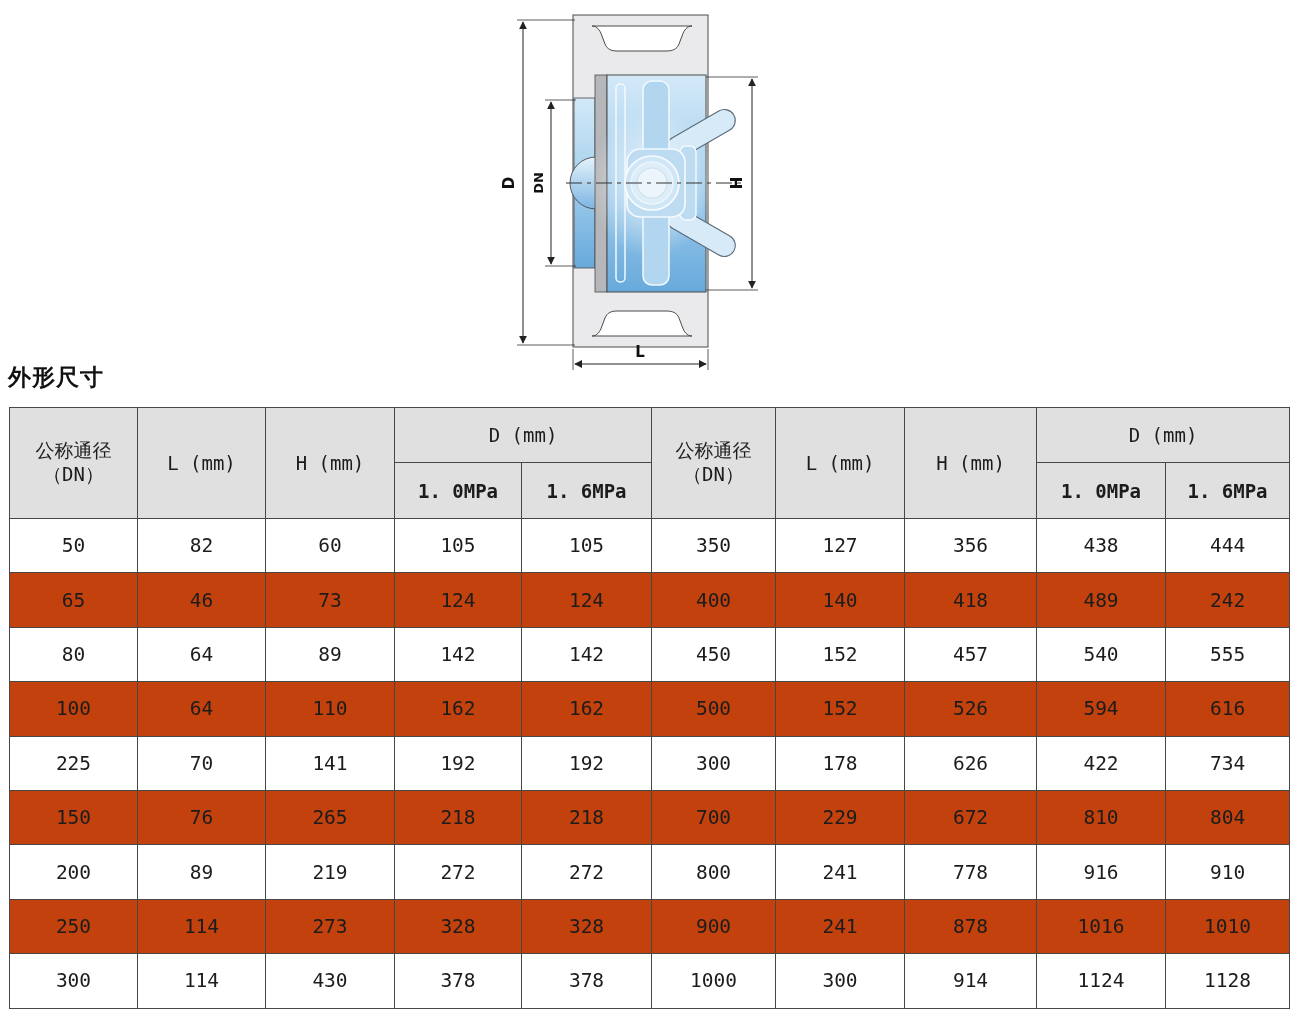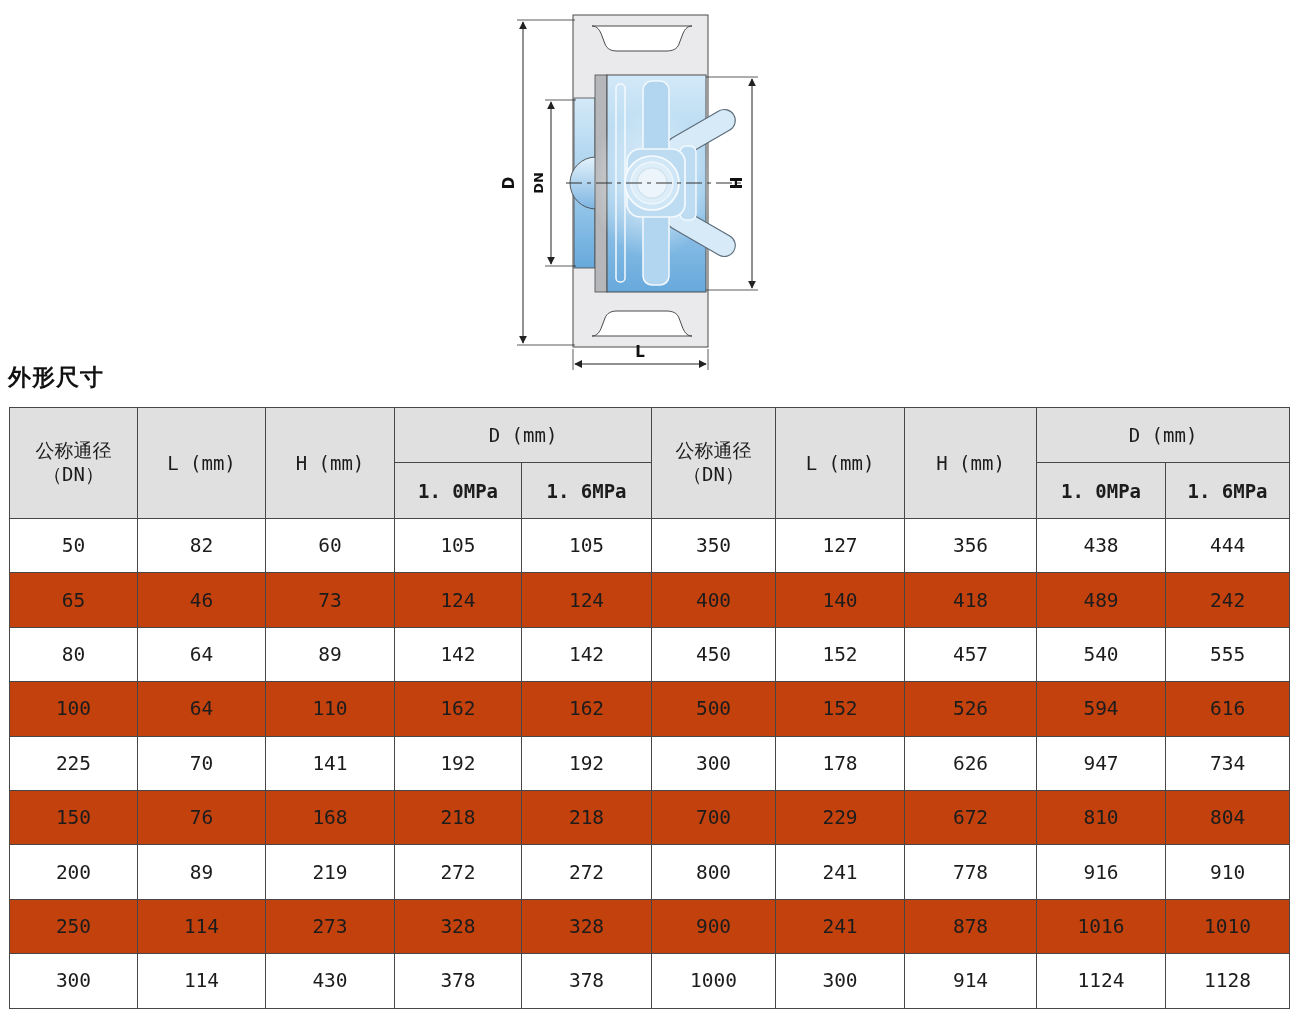--- a/index.html
+++ b/index.html
@@ -180,27 +180,27 @@
         </tr>
         <tr>
           <td>225</td>
           <td>70</td>
           <td>141</td>
           <td>192</td>
           <td>192</td>
           <td>300</td>
           <td>178</td>
           <td>626</td>
-          <td>947</td>
+          <td>422</td>
           <td>734</td>
         </tr>
         <tr class="alt">
           <td>150</td>
           <td>76</td>
-          <td>168</td>
+          <td>265</td>
           <td>218</td>
           <td>218</td>
           <td>700</td>
           <td>229</td>
           <td>672</td>
           <td>810</td>
           <td>804</td>
         </tr>
         <tr>
           <td>200</td>

